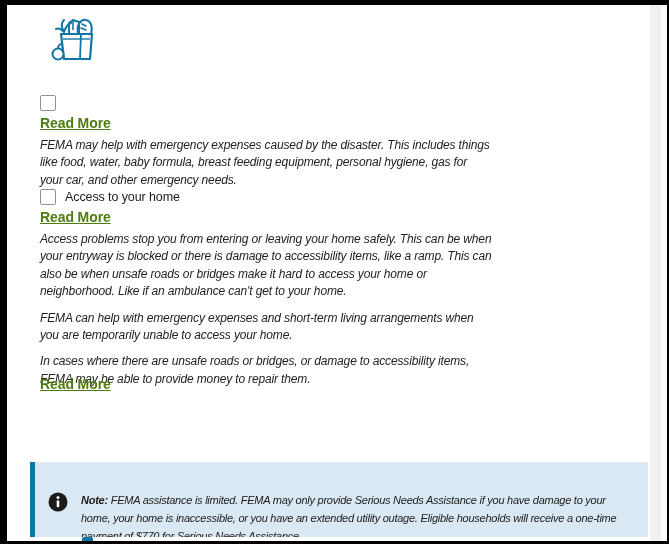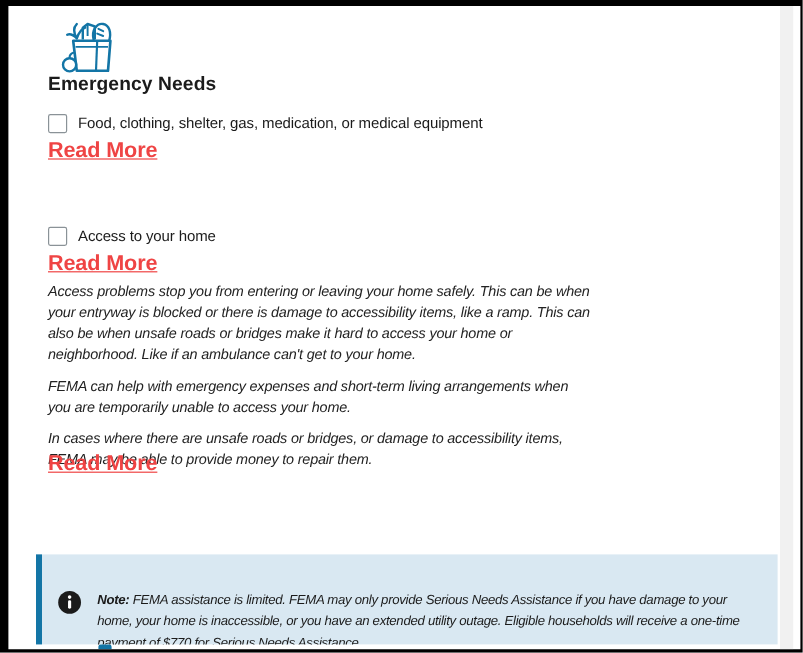--- a/index.html
+++ b/index.html
@@ -33,21 +33,21 @@
   .cb-row { display:flex; align-items:center; gap:9px; }
   .cb {
     width:16px; height:16px; flex:0 0 16px;
     border:1.5px solid #8a9297; border-radius:2px; background:#fff;
     display:inline-block;
   }
   .cb-label { font-size:12.5px; color:#1b1b1b; letter-spacing:-0.1px; }
 
   .read-more {
     display:inline-block; margin-top:4px;
-    font-size:18px; font-weight:bold; color:#ef4444;
+    font-size:14px; font-weight:bold; color:#4d7c0f;
     text-decoration:underline; letter-spacing:-0.1px; cursor:pointer;
   }
 
   .item p {
     margin-top:5px; margin-bottom:9px;
     font-size:12px; font-style:italic; line-height:17.4px;
     color:#202020; color:#222222; letter-spacing:-0.15px; width:452px;
   }
 
   .note-box {
@@ -88,28 +88,27 @@
 
       <path d="M13 21 H44 L42 46 H16 Z" stroke="#1375a6" stroke-width="2.2" stroke-linejoin="round" fill="#fff"></path>
       <path d="M33 21 L32 46" stroke="#1375a6" stroke-width="1.8"></path>
       <path d="M15 26 H42" stroke="#1375a6" stroke-width="1.4"></path>
 
       <circle cx="10" cy="41" r="5.5" stroke="#1375a6" stroke-width="2" fill="#fff"></circle>
       <path d="M10 35 C10 32.5 11.5 31.5 13 31" stroke="#1375a6" stroke-width="1.8" stroke-linecap="round" fill="none"></path>
     </svg>
   </div>
 
-  <div class="page-title">Emergency Needs</div>
 
   <div class="item item-0">
     <div class="cb-row">
       <span class="cb" role="checkbox" aria-checked="false" aria-label="Food, clothing, shelter, gas, medication, or medical equipment"></span>
-      <span class="cb-label">Food, clothing, shelter, gas, medication, or medical equipment</span>
     </div>
     <a class="read-more">Read More</a>
+    <p>FEMA may help with emergency expenses caused by the disaster. This includes things like food, water, baby formula, breast feeding equipment, personal hygiene, gas for your car, and other emergency needs.</p>
   </div>
 
   <div class="item item-1">
     <div class="cb-row">
       <span class="cb" role="checkbox" aria-checked="false" aria-label="Access to your home"></span>
       <span class="cb-label">Access to your home</span>
     </div>
     <a class="read-more">Read More</a>
     <p>Access problems stop you from entering or leaving your home safely. This can be when your entryway is blocked or there is damage to accessibility items, like a ramp. This can also be when unsafe roads or bridges make it hard to access your home or neighborhood. Like if an ambulance can't get to your home.</p>
     <p>FEMA can help with emergency expenses and short-term living arrangements when you are temporarily unable to access your home.</p>

